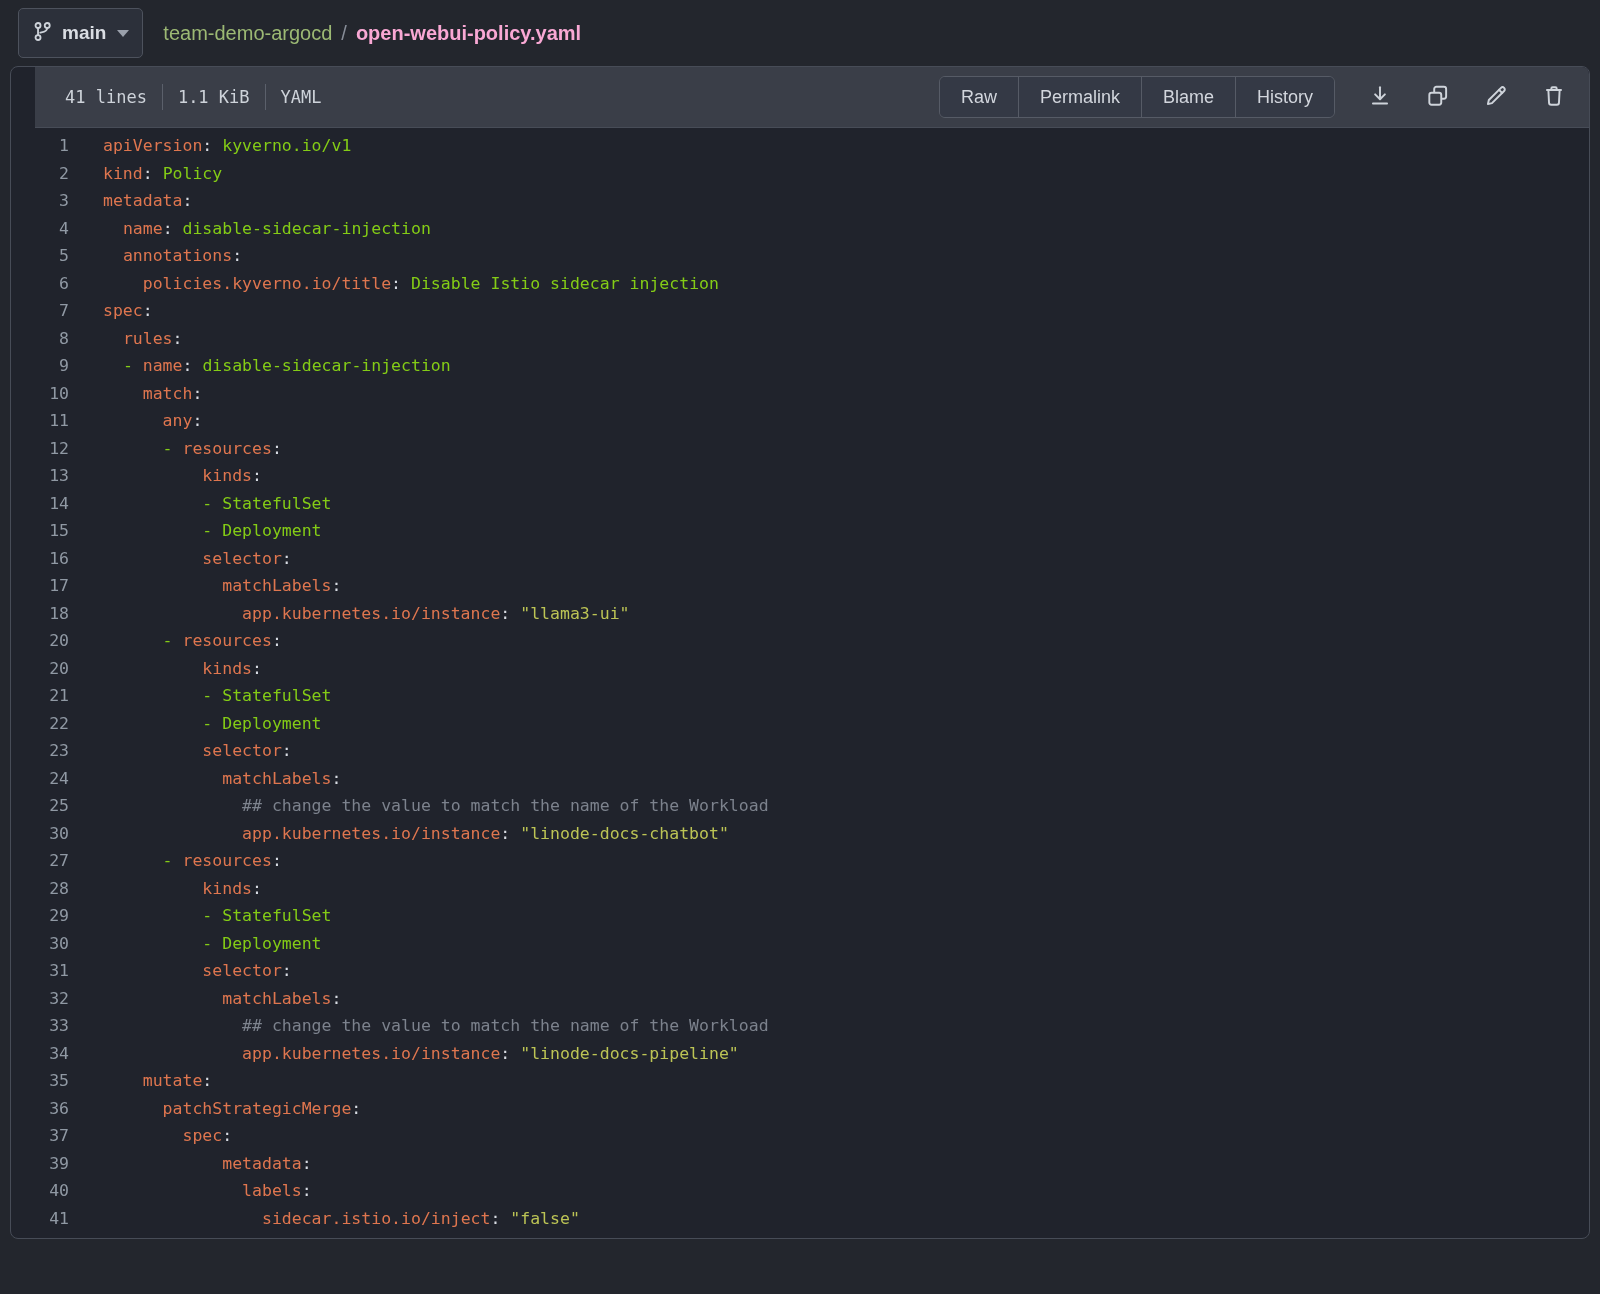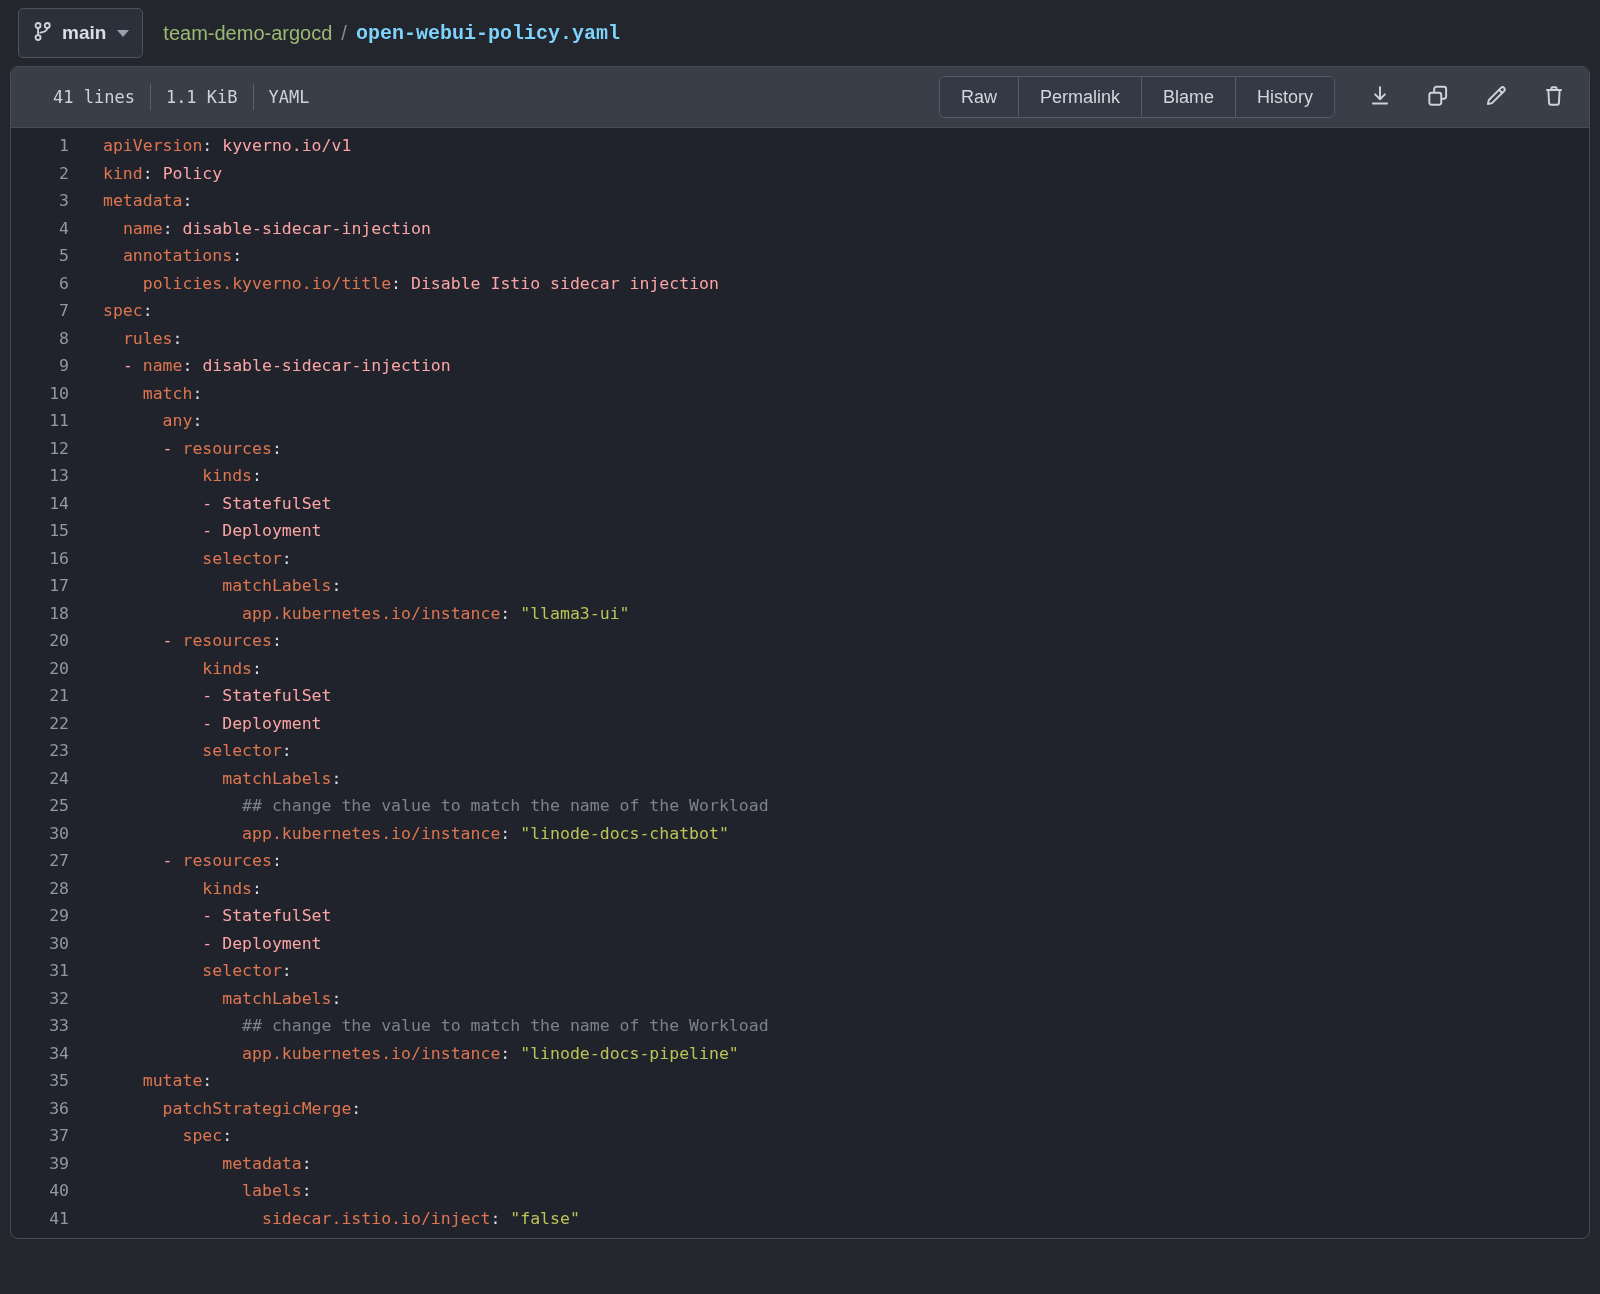--- a/index.html
+++ b/index.html
@@ -14,31 +14,31 @@
   .branch-btn {
     display:inline-flex; align-items:center; gap:9px;
     background:#2c303a; border:1px solid #4d525d; border-radius:5px;
     padding:24px 13px; cursor:pointer; height:44px;
   }
   .branch-btn .blabel { font-size:19px; font-weight:bold; color:#dadde3; }
   .caret { width:0; height:0; border-left:6px solid transparent; border-right:6px solid transparent; border-top:7px solid #9aa0ab; margin-left:2px; }
   .breadcrumb { margin-left:20px; font-size:20px; display:flex; align-items:center; }
   .repo-link { color:#9cb974; text-decoration:none; cursor:pointer; }
   .sep { color:#878d98; margin:0 9px; }
-  .fname { color:#7dd3fc; font-weight:bold;font-family:Liberation Mono, monospace; }
+  .fname { color:#f9a8d4; font-weight:bold; }
   
   .filebox {
     margin:10px 10px 0 10px;
     border:1px solid #474c57; border-radius:8px;
     overflow:hidden; background:#20232c;
   }
   .filehdr {
     display:flex; align-items:center; justify-content:space-between;
     background:#3a3e48; border-bottom:1px solid #474c57;
-    height:61px; padding:0 22px 0 42px;
+    height:61px; padding:0 22px 0 30px;margin-left:24px;
   }
   .stats { display:flex; align-items:center; font-family:"DejaVu Sans Mono", monospace; font-size:17px; color:#ced3da; }
   .vdiv { width:1px; height:26px; background:#5b606b; margin:0 15px; }
   .hdr-right { display:flex; align-items:center; }
   .btn-group { display:flex; border:1px solid #565b66; border-radius:6px; overflow:hidden; }
   .gbtn {
     background:#343945; color:#d2d6dd; font-size:18px;
     font-family:"Liberation Sans", sans-serif;
     border:none; border-left:1px solid #565b66;
     padding:0 21px; height:40px; cursor:pointer;
@@ -51,21 +51,21 @@
   }
   .iconbtn svg { width:26px; height:26px; stroke:#ced3da; fill:none; stroke-width:1.8; stroke-linecap:round; stroke-linejoin:round; }
   .branch-icon svg { width:21px; height:21px; stroke:#ced3da; fill:none; stroke-width:1.4; stroke-linecap:round; }
   
   .code { padding:4px 0 6px 0; }
   .line { display:flex; line-height:27.5px; font-family:"DejaVu Sans Mono", monospace; font-size:16.5px; }
   .ln { width:58px; flex:0 0 58px; text-align:right; color:#9099a4; cursor:pointer; user-select:none; }
   .lc { margin-left:34px; white-space:pre; color:#d8dce3; }
   .tok-k { color:#df764f; }
   .tok-p { color:#d8dce3; }
-  .tok-v { color:#fca5a5; }
+  .tok-v { color:#84cc16; }
   .tok-s { color:#bcc455; }
   .tok-c { color:#7c828d; }
 </style>
 </head>
 <body>
 
 <div class="topbar">
   <div class="branch-btn">
     <span class="branch-icon">
       <svg viewBox="0 0 16 16">

